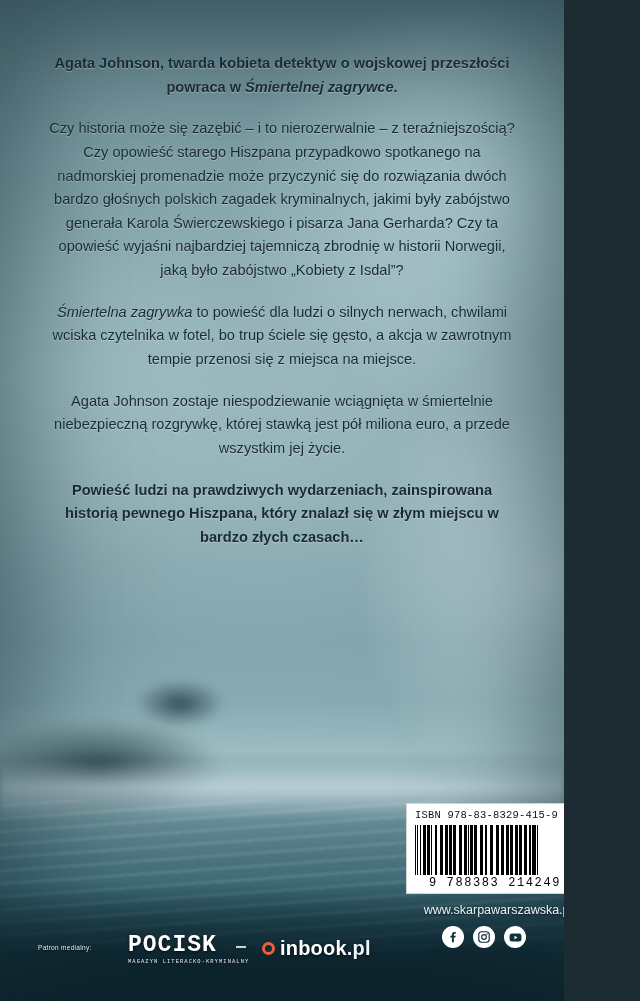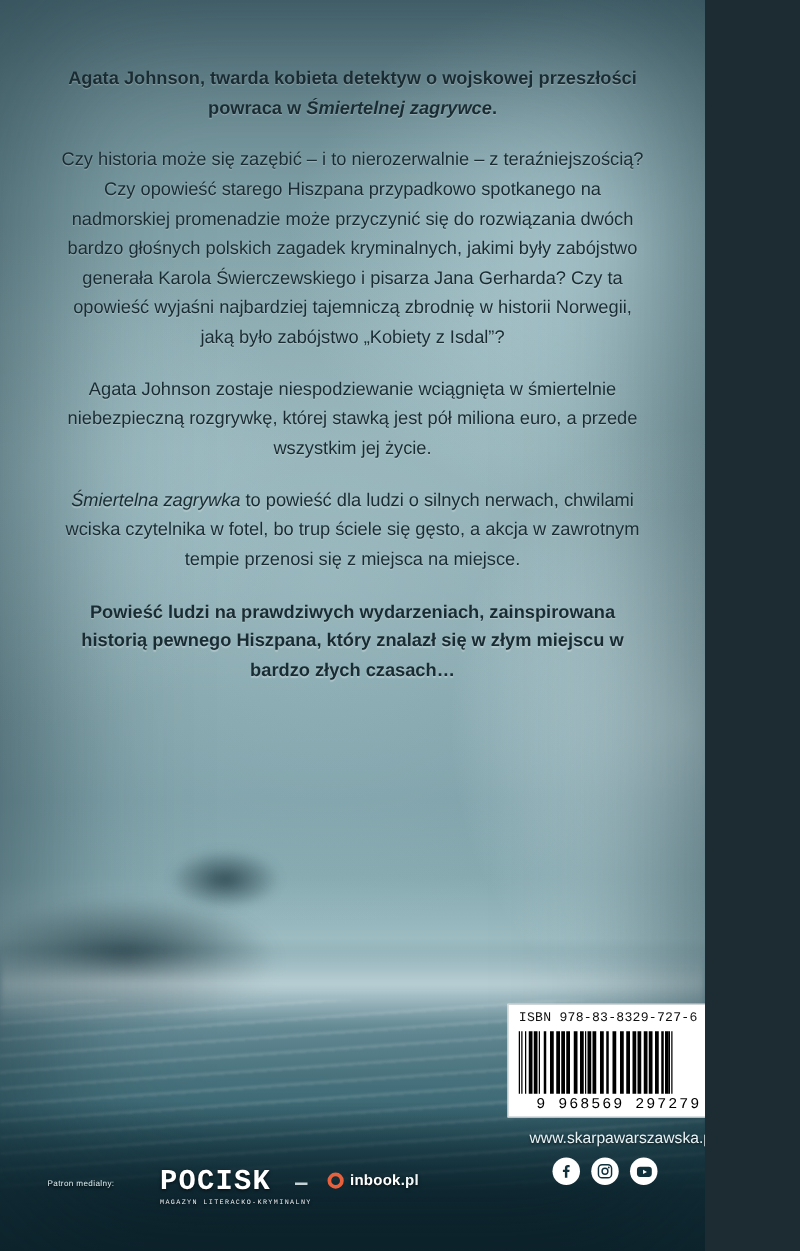--- a/index.html
+++ b/index.html
@@ -237,46 +237,46 @@
     gap: 5px;
     color: #ffffff;
     text-shadow: 0 1px 3px rgba(0,0,0,.7);
   }
   .inbook-mark {
     width: 13px; height: 13px;
     border-radius: 50%;
     border: 3px solid #e8613c;
     box-sizing: border-box;
   }
-  .inbook-word { font-size: 12px; font-weight: bold; letter-spacing: .2px; }
+  .inbook-word { font-size: 20px; font-weight: bold; letter-spacing: .2px; }
   .inbook-word .pl { color: #f0f6f7; }
 </style>
 </head>
 <body>
 
 <div class="page">
 
   <div class="bg"></div>
   <div class="rock-left"></div>
   <div class="rock-center"></div>
   <div class="foam-band"></div>
   <div class="wave-streaks"></div>
   <div class="bottom-dark"></div>
   <div class="vignette"></div>
 
   <div class="blurb" id="blurb">
       <p class="para-bold"><span>Agata Johnson, twarda kobieta detektyw o wojskowej przeszłości powraca w </span><span class="italic">Śmiertelnej zagrywce</span><span>.</span></p>
       <p><span>Czy historia może się zazębić – i to nierozerwalnie – z teraźniejszością? Czy opowieść starego Hiszpana przypadkowo spotkanego na nadmorskiej promenadzie może przyczynić się do rozwiązania dwóch bardzo głośnych polskich zagadek kryminalnych, jakimi były zabójstwo generała Karola Świerczewskiego i pisarza Jana Gerharda? Czy ta opowieść wyjaśni najbardziej tajemniczą zbrodnię w historii Norwegii, jaką było zabójstwo „Kobiety z Isdal”?</span></p>
+      <p><span class="italic">Śmiertelna zagrywka</span><span> to powieść dla ludzi o silnych nerwach, chwilami wciska czytelnika w fotel, bo trup ściele się gęsto, a akcja w zawrotnym tempie przenosi się z miejsca na miejsce.</span></p>
       <p><span>Agata Johnson zostaje niespodziewanie wciągnięta w śmiertelnie niebezpieczną rozgrywkę, której stawką jest pół miliona euro, a przede wszystkim jej życie.</span></p>
-      <p><span class="italic">Śmiertelna zagrywka</span><span> to powieść dla ludzi o silnych nerwach, chwilami wciska czytelnika w fotel, bo trup ściele się gęsto, a akcja w zawrotnym tempie przenosi się z miejsca na miejsce.</span></p>
       <p class="para-bold"><span>Powieść ludzi na prawdziwych wydarzeniach, zainspirowana historią pewnego Hiszpana, który znalazł się w złym miejscu w bardzo złych czasach…</span></p>
     </div>
 
   <div class="isbn-box">
-    <div class="isbn-text">ISBN  978-83-8329-727-6</div>
+    <div class="isbn-text">ISBN  978-83-8329-415-9</div>
     <div class="barcode" id="barcode">
         <i style="width: 1px;"></i>
         <i style="width: 1px; background: transparent;"></i>
         <i style="width: 1px;"></i>
         <i style="width: 2px; background: transparent;"></i>
         <i style="width: 1px;"></i>
         <i style="width: 2px; background: transparent;"></i>
         <i style="width: 3px;"></i>
         <i style="width: 1px; background: transparent;"></i>
         <i style="width: 3px;"></i>
@@ -323,21 +323,21 @@
         <i style="width: 2px; background: transparent;"></i>
         <i style="width: 3px;"></i>
         <i style="width: 2px; background: transparent;"></i>
         <i style="width: 2px;"></i>
         <i style="width: 1px; background: transparent;"></i>
         <i style="width: 3px;"></i>
         <i style="width: 1px;"></i>
         <i style="width: 1px; background: transparent;"></i>
         <i style="width: 1px;"></i>
       </div>
-    <div class="barcode-num">9 968569 297279</div>
+    <div class="barcode-num">9 788383 214249</div>
   </div>
 
   <div class="site-url">www.skarpawarszawska.pl</div>
 
   <div class="socials">
     <div class="soc">
       <svg width="14" height="14" viewBox="0 0 24 24" aria-hidden="true">
         <path fill="#10313b" d="M13.5 21v-8h2.7l.4-3.1h-3.1V7.9c0-.9.25-1.5 1.55-1.5H16.7V3.6c-.3-.04-1.3-.13-2.46-.13-2.44 0-4.11 1.49-4.11 4.23V9.9H7.4V13h2.73v8z"></path>
       </svg>
     </div>

